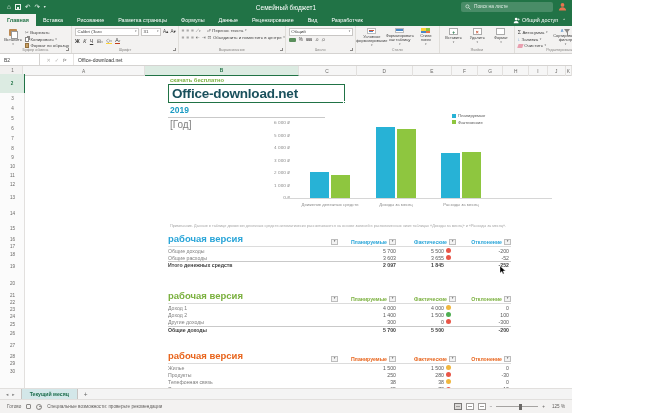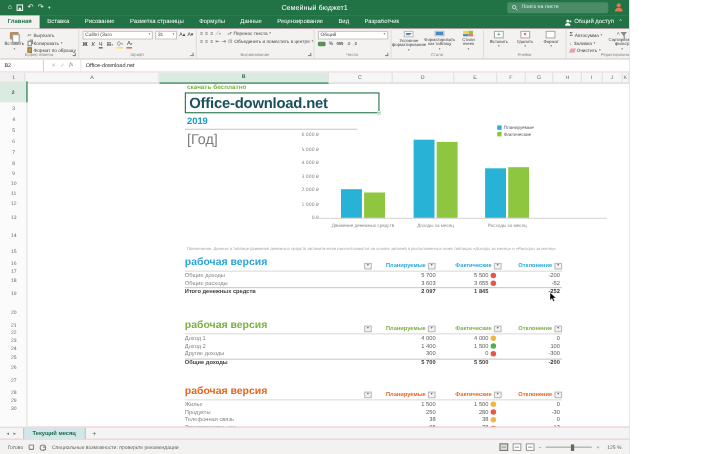--- a/index.html
+++ b/index.html
@@ -1,17 +1,17 @@
 <!DOCTYPE html>
 <html><head>
 <meta charset="utf-8">
 <style>
   html,body{margin:0;padding:0;background:#fff}
   *{box-sizing:border-box;font-family:"Liberation Sans","DejaVu Sans",sans-serif}
-  #app{position:relative;width:572px;height:413px;overflow:hidden;background:#ec4899;cursor:default}
+  #app{position:relative;width:572px;height:413px;overflow:hidden;background:#1d4ed8;cursor:default}
 
   
   .titlebar{position:absolute;top:0;left:0;right:0;height:14px;background:#217346;display:flex;align-items:center;color:#fff}
   .qat{display:flex;align-items:center;gap:4px;padding-left:7px;font-size:7px;line-height:14px}
   .qat .g{color:#eaf3ed;font-size:6.5px}
   .save-ic{width:6px;height:6px;border:1px solid #eaf3ed;position:relative}
   .save-ic::after{content:"";position:absolute;left:1px;bottom:0;width:2.5px;height:2.5px;background:#eaf3ed}
   .win-title{position:absolute;left:0;right:0;text-align:center;font-size:6.5px;color:#fff;pointer-events:none}
   .tb-right{position:absolute;right:5px;top:2px;display:flex;align-items:center;gap:5px}
   .searchbox{width:92px;height:9.5px;background:rgba(255,255,255,.18);border-radius:2px;display:flex;align-items:center;gap:3px;padding:0 4px;font-size:4.8px;color:#ddebe2}
@@ -75,21 +75,21 @@
   .rn{position:absolute;left:0;width:25px;text-align:center}
   .rn.sel{color:#217346;font-weight:700;background:#dcebe2;border-right:1.5px solid #217346}
   .cells{position:absolute;top:10px;left:0;right:0;bottom:0}
 
   .promo{position:absolute;left:170px;top:0.5px;font-size:5.8px;font-weight:700;color:#7cb342}
   .b2cell{position:absolute;left:168px;top:8px;width:177px;height:19px;border:1.5px solid #217346;background:#fff;display:flex;align-items:center;padding-left:3px}
   .b2cell .t{font-size:13.5px;font-weight:700;color:#1a505c;letter-spacing:-0.2px;white-space:nowrap}
   .fillhandle{position:absolute;right:-2px;bottom:-2px;width:3px;height:3px;background:#217346;border:0.5px solid #fff}
   .year{position:absolute;left:170px;top:29px;font-size:8.5px;font-weight:700;color:#1b9cc4}
   .hrule{position:absolute;left:168px;top:41px;width:157px;border-top:1px solid #c9c9c9}
-  .yearph{position:absolute;left:170px;top:43px;font-size:13px;color:#7f7f7f}
+  .yearph{position:absolute;left:170px;top:43px;font-size:10px;color:#7f7f7f}
   .note{position:absolute;left:170px;top:148px;width:478px;font-size:3.8px;color:#a6a6a6;white-space:nowrap;overflow:hidden}
 
   
   .chart{position:absolute;left:250px;top:34px;width:308px;height:105px}
   .ctick{position:absolute;width:40px;text-align:right;font-size:4.2px;color:#8c8c8c;font-family:"DejaVu Sans",sans-serif}
   .baseline{position:absolute;left:36px;right:6px;height:1px;background:#d6d6d6}
   .bar{position:absolute;width:19px}
   .ccat{position:absolute;transform:translateX(-50%);font-size:4.2px;color:#8c8c8c;white-space:nowrap}
   .legend{position:absolute;left:202px;top:3px;display:flex;flex-direction:column;gap:1.5px}
   .litem{display:flex;align-items:center;gap:2px;font-size:4.2px;color:#595959}

